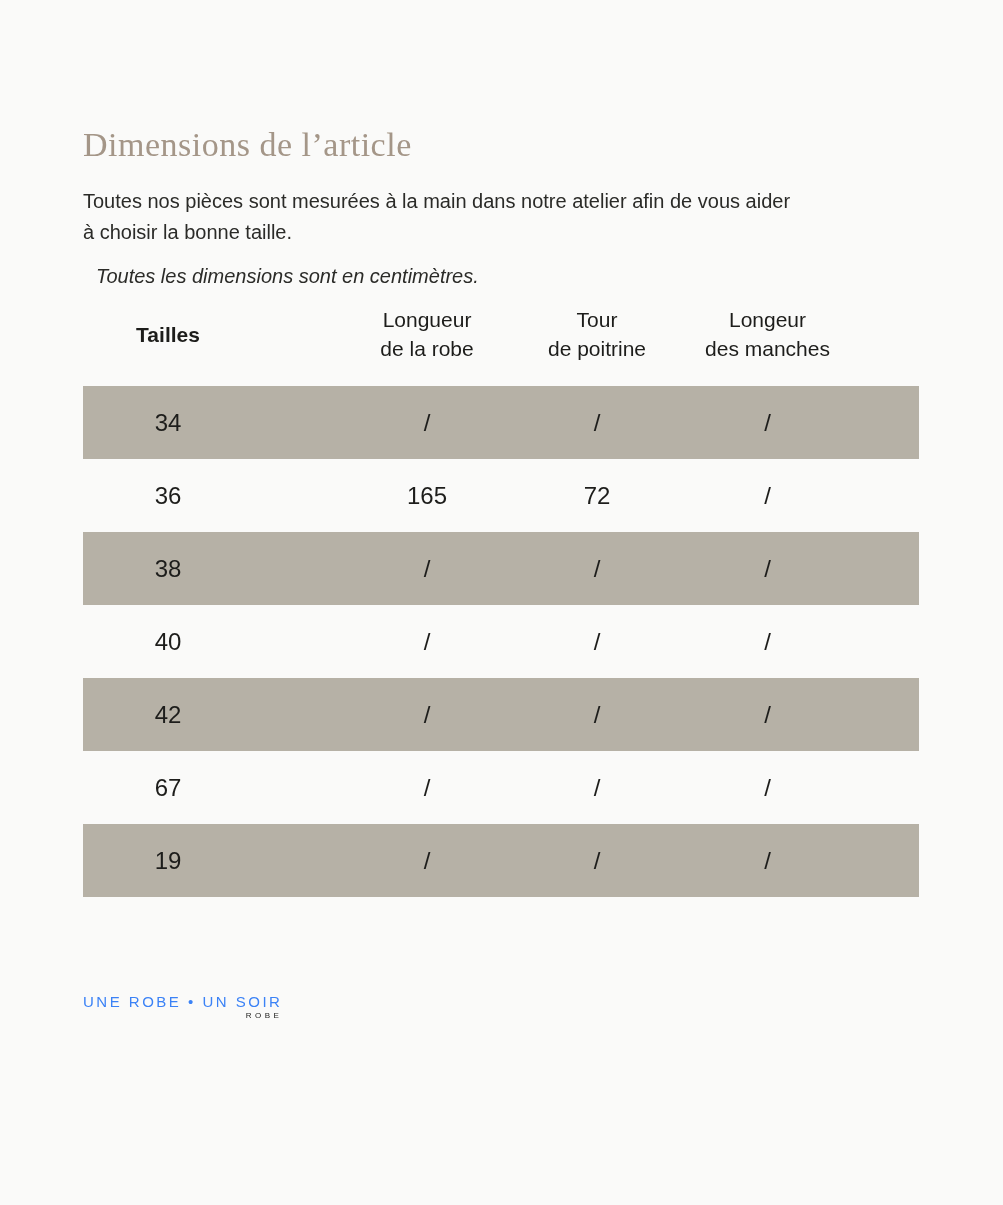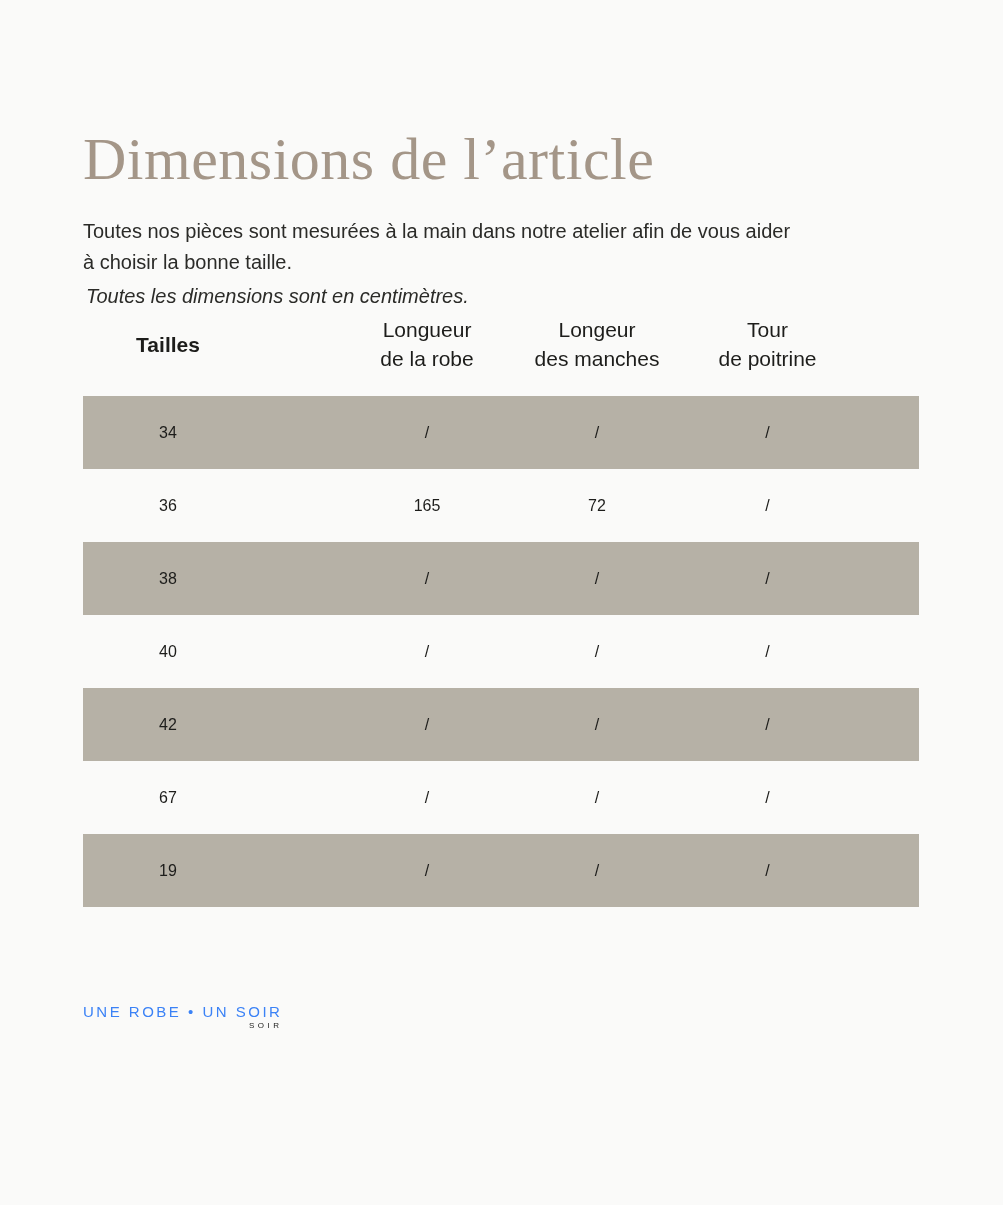--- a/index.html
+++ b/index.html
@@ -21,34 +21,34 @@
   }
   .page{
     width:1003px;
     height:1205px;
     padding:125px 84px 0 83px;
   }
   .page-title{
     margin:0;
     font-family:"Liberation Serif", serif;
     font-weight:400;
-    font-size:60px;
+    font-size:34px;
     line-height:1.15;
     letter-spacing:0.5px;
     color:var(--title-color);
   }
   .intro{
     margin:22px 0 0 0;
     font-size:20px;
     line-height:31px;
     white-space:pre-line;
     color:var(--text-color);
   }
   .measure-note{
-    margin:3px;
+    margin:13px;
     font-size:20px;
     line-height:31px;
     font-style:italic;
     color:var(--text-color);
   }
   .size-table{
     width:836px;
   }
   .grid-row{
     display:grid;
@@ -73,21 +73,21 @@
   }
   .table-row{
     height:73px;
     align-items:center;
   }
   .table-row--shaded{
     background:var(--row-shaded);
   }
   .cell{
     text-align:center;
-    font-size:16px;
+    font-size:24px;
     color:var(--table-text);
   }
   .brand{
     display:inline-block;
     margin-top:96px;
   }
   .brand-name{
     font-size:15px;
     font-weight:500;
     letter-spacing:2.5px;
@@ -114,24 +114,24 @@
 à choisir la bonne taille.</p>
   <p class="measure-note">Toutes les dimensions sont en centimètres.</p>
 
   <div class="size-table">
 
     <div class="grid-row table-header">
       <div class="header-cell header-cell--sizes">Tailles</div>
       <div class="header-cell"></div>
       <div class="header-cell">Longueur
 de la robe</div>
+      <div class="header-cell">Tour
+de poitrine</div>
       <div class="header-cell">Longeur
 des manches</div>
-      <div class="header-cell">Tour
-de poitrine</div>
       <div class="header-cell"></div>
     </div>
 
     <div class="table-body">
 
       <div class="grid-row table-row table-row--shaded">
         <div class="cell">34</div>
         <div class="cell"></div>
         <div class="cell">/</div>
         <div class="cell">/</div>
@@ -191,16 +191,16 @@
         <div class="cell">/</div>
         <div class="cell">/</div>
         <div class="cell"></div>
       </div>
 
     </div>
   </div>
 
   <div class="brand">
     <div class="brand-name">UNE ROBE • UN SOIR</div>
-    <div class="brand-city">SOIR</div>
+    <div class="brand-city">ROBE</div>
   </div>
 
 </div>
 
 </body></html>

